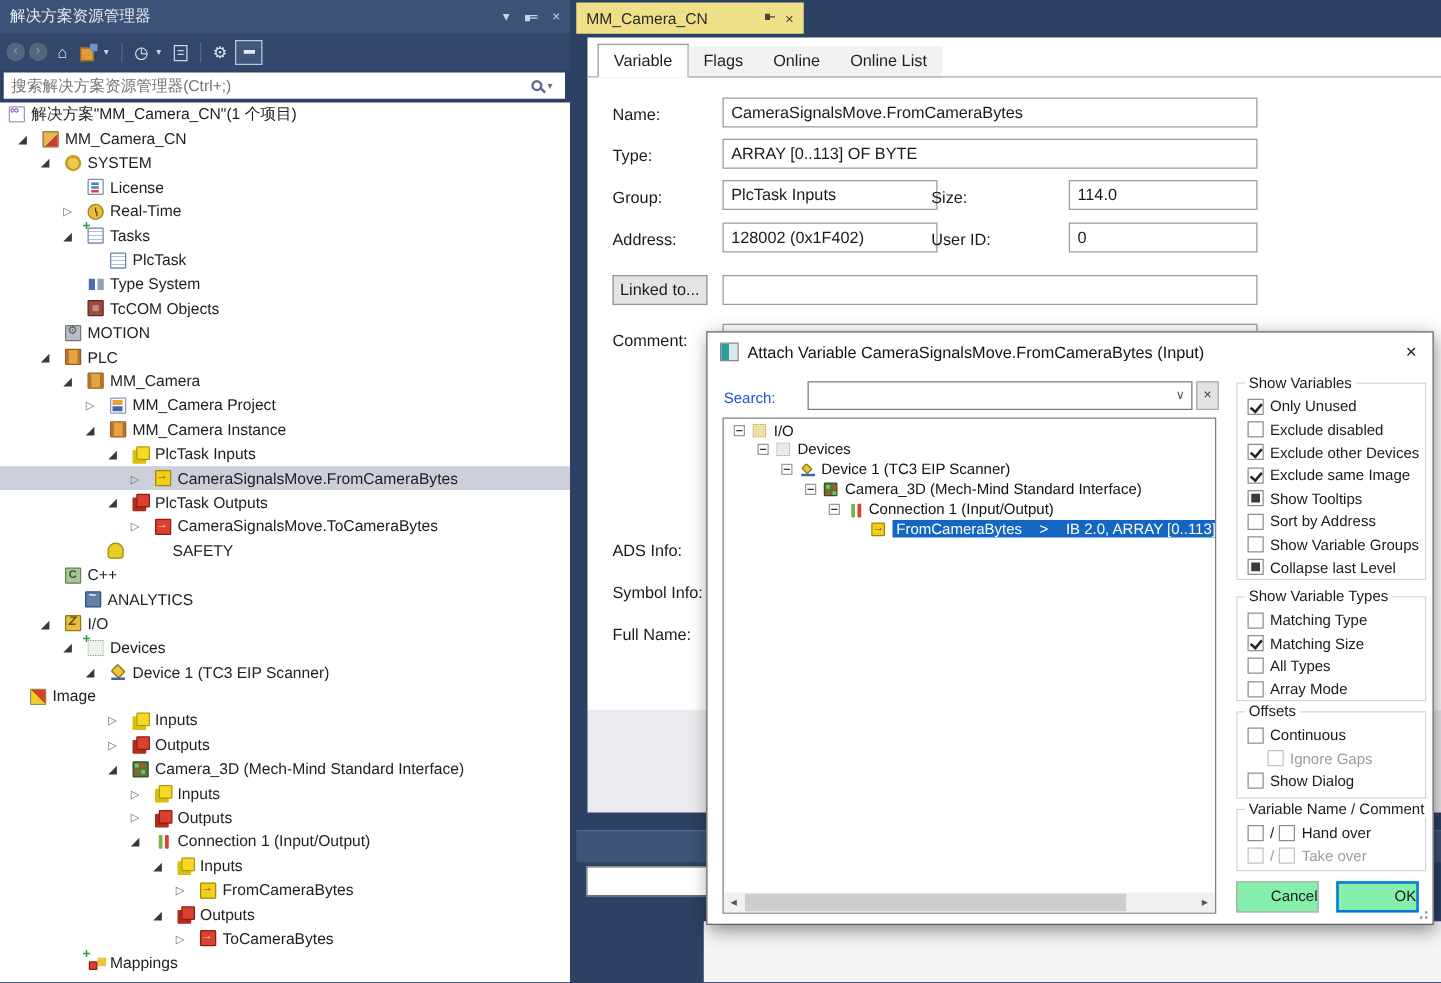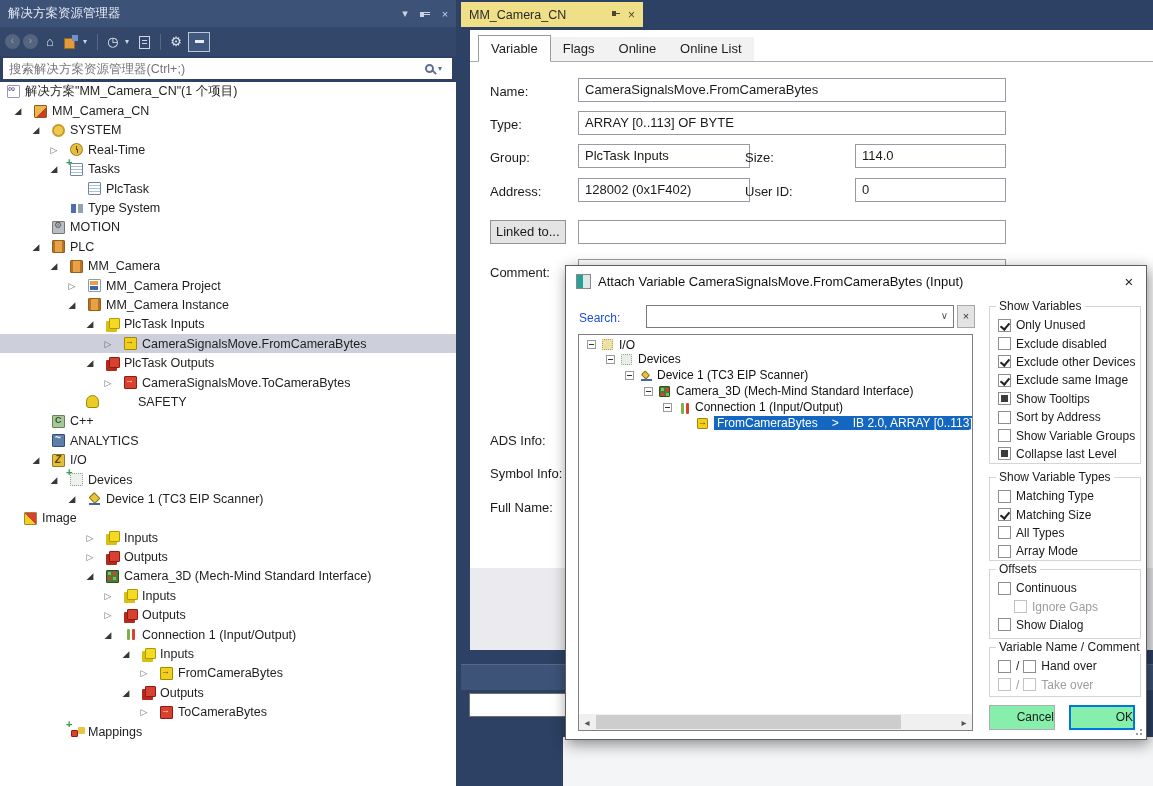--- a/index.html
+++ b/index.html
@@ -196,39 +196,49 @@
           <span class="sexp">◢</span>
           <span class="tic ic-twincat-project-icon"></span>
           <span class="slabel">MM_Camera_CN</span>
         </div>
         <div class="srow" style="padding-left: 28px;">
           <span class="sexp">◢</span>
           <span class="tic ic-system-icon"></span>
           <span class="slabel">SYSTEM</span>
         </div>
         <div class="srow" style="padding-left: 46px;">
+          <span class="sexp"></span>
+          <span class="tic ic-license-icon"></span>
+          <span class="slabel">License</span>
+        </div>
+        <div class="srow" style="padding-left: 46px;">
           <span class="sexp hollow">▷</span>
           <span class="tic ic-realtime-icon"></span>
           <span class="slabel">Real-Time</span>
         </div>
         <div class="srow" style="padding-left: 46px;">
           <span class="sexp">◢</span>
           <span class="tic ic-tasks-icon"></span>
           <span class="slabel">Tasks</span>
         </div>
         <div class="srow" style="padding-left: 64px;">
           <span class="sexp"></span>
           <span class="tic ic-task-icon"></span>
           <span class="slabel">PlcTask</span>
         </div>
         <div class="srow" style="padding-left: 46px;">
           <span class="sexp"></span>
           <span class="tic ic-type-system-icon"></span>
           <span class="slabel">Type System</span>
         </div>
+        <div class="srow" style="padding-left: 46px;">
+          <span class="sexp"></span>
+          <span class="tic ic-tccom-icon"></span>
+          <span class="slabel">TcCOM Objects</span>
+        </div>
         <div class="srow" style="padding-left: 28px;">
           <span class="sexp"></span>
           <span class="tic ic-motion-icon"></span>
           <span class="slabel">MOTION</span>
         </div>
         <div class="srow" style="padding-left: 28px;">
           <span class="sexp">◢</span>
           <span class="tic ic-plc-icon"></span>
           <span class="slabel">PLC</span>
         </div>
@@ -270,21 +280,21 @@
         <div class="srow" style="padding-left: 28px; gap: 34px;">
           <span class="sexp"></span>
           <span class="tic ic-safety-icon"></span>
           <span class="slabel">SAFETY</span>
         </div>
         <div class="srow" style="padding-left: 28px;">
           <span class="sexp"></span>
           <span class="tic ic-cpp-icon"></span>
           <span class="slabel">C++</span>
         </div>
-        <div class="srow" style="padding-left: 28px;">
+        <div class="srow" style="padding-left: 44px;">
           <span class="sexp"></span>
           <span class="tic ic-analytics-icon"></span>
           <span class="slabel">ANALYTICS</span>
         </div>
         <div class="srow" style="padding-left: 28px;">
           <span class="sexp">◢</span>
           <span class="tic ic-io-icon"></span>
           <span class="slabel">I/O</span>
         </div>
         <div class="srow" style="padding-left: 46px;">

